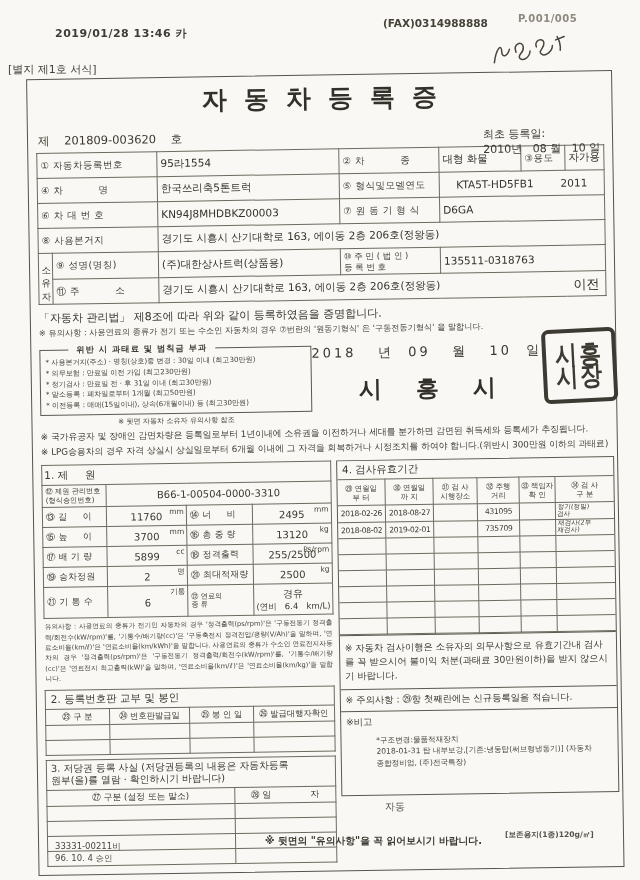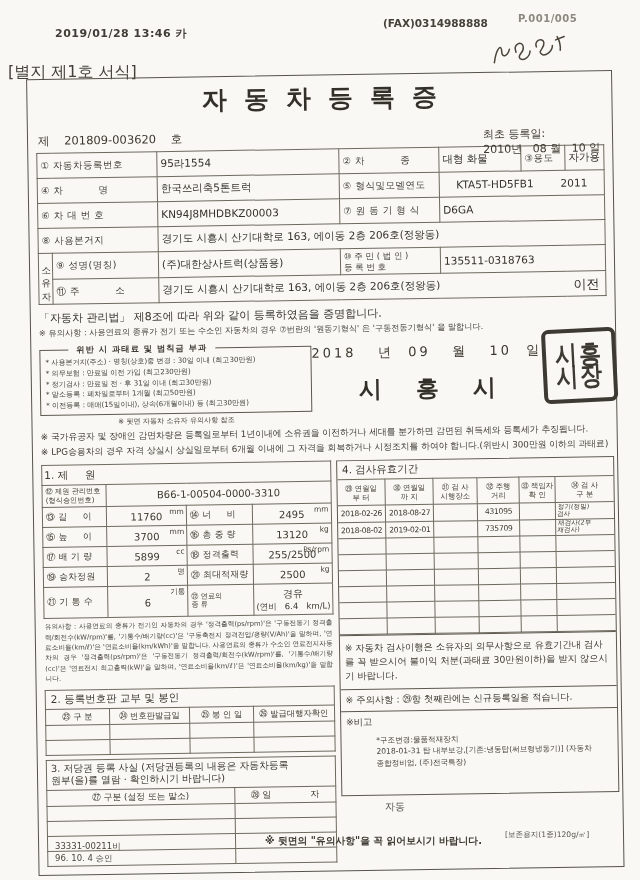--- a/index.html
+++ b/index.html
@@ -6,21 +6,21 @@
   .page{position:relative;width:640px;height:880px;background:#f9f8f4;overflow:hidden;
         font-family:"DejaVu Sans","Liberation Sans",sans-serif;color:#3a372f;}
   .pre{white-space:pre;}
   .preline{white-space:pre-line;}
 
   
   .fax-datetime{position:absolute;left:55px;top:26px;font-size:11px;font-weight:bold;color:#403d36;letter-spacing:.5px;}
   .fax-number{position:absolute;left:383px;top:17px;font-size:10.5px;font-weight:bold;color:#46423a;}
   .fax-page{position:absolute;left:518px;top:13px;font-size:10px;font-weight:bold;color:#8d897f;letter-spacing:.5px;}
   .handwriting{position:absolute;left:488px;top:34px;transform:rotate(-9deg);}
-  .form-note{position:absolute;left:8px;top:62px;font-size:16px;color:#44413a;}
+  .form-note{position:absolute;left:8px;top:62px;font-size:11px;color:#44413a;}
 
   
   .doc{position:absolute;left:26px;top:70px;width:586px;border:1.6px solid #56534b;
        transform:rotate(-0.9deg);transform-origin:100% 0;padding:4px 8px 8px;box-sizing:border-box;}
   .doc-title{text-align:center;font-size:25px;font-weight:bold;letter-spacing:17px;padding-left:17px;margin-top:2px;color:#33302a;}
   .reg-head{position:relative;height:32px;margin-top:2px;}
   .first-reg{position:absolute;right:4px;top:0;font-size:11px;color:#3b382f;}
   .doc-no{position:absolute;left:2px;top:13px;font-size:11.5px;color:#3b382f;}
 
   table{border-collapse:collapse;table-layout:fixed;width:100%;}
@@ -84,21 +84,21 @@
   .insp-note{border-top:1px solid #5c584f;padding:5px 5px;font-size:9.3px;line-height:1.55;color:#3b382f;}
   .insp-caution{border-top:1px solid #5c584f;padding:4px 5px;font-size:9.3px;color:#3b382f;}
   .insp-remark{border-top:1px solid #5c584f;padding:4px 5px 26px;}
   .remark-label{font-size:9.3px;color:#3b382f;}
   .remark-text{font-size:7.6px;line-height:1.5;margin:6px 0 0 30px;white-space:pre-line;color:#444138;}
 
   .partial-text{position:absolute;left:385px;top:800px;font-size:10px;color:#55524a;}
   .footer-code1{position:absolute;left:55px;top:841px;font-size:8.5px;color:#4a473f;}
   .footer-code2{position:absolute;left:55px;top:853px;font-size:8.5px;color:#4a473f;}
   .footer-back{position:absolute;left:265px;top:835px;font-size:9.8px;font-weight:bold;color:#3d3a32;}
-  .footer-paper{position:absolute;left:505px;top:830px;font-size:7.6px;color:#55524a;}
+  .footer-paper{position:absolute;left:505px;top:830px;font-size:7.6px;color:#55524a;font-weight:bold;}
 </style>
 </head>
 <body>
 
 <div class="page">
 
   <div class="fax-datetime">2019/01/28    13:46 카</div>
   <div class="fax-number">(FAX)0314988888</div>
   <div class="fax-page">P.001/005</div>
   <div class="handwriting">

